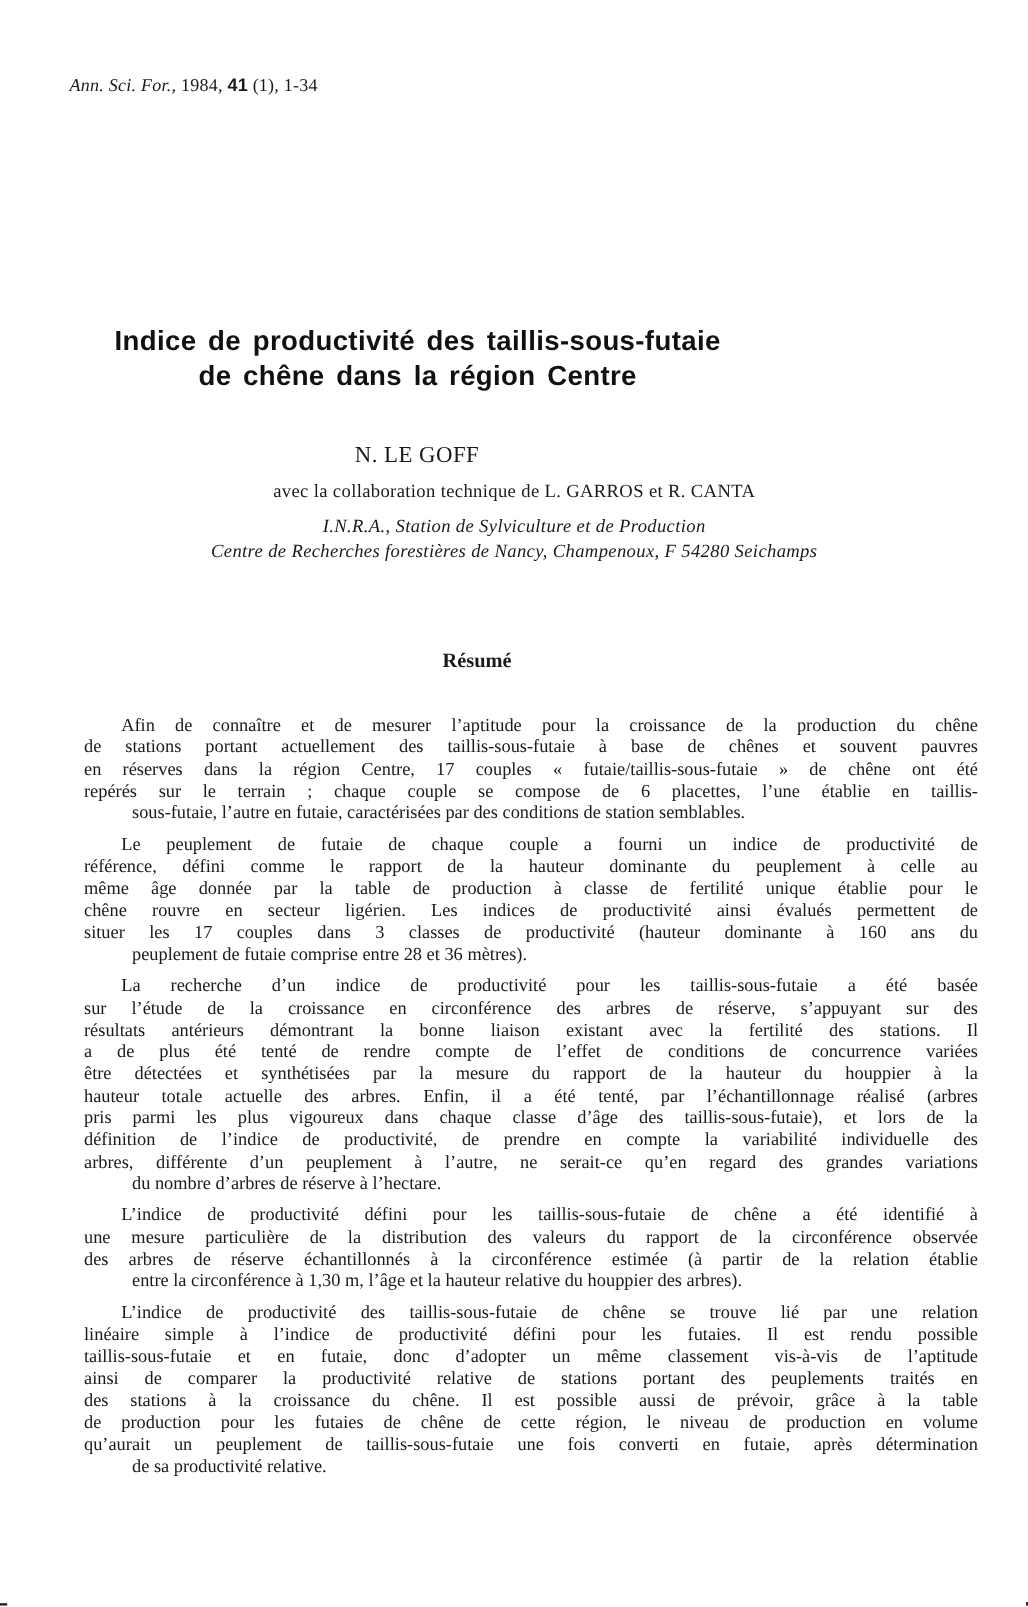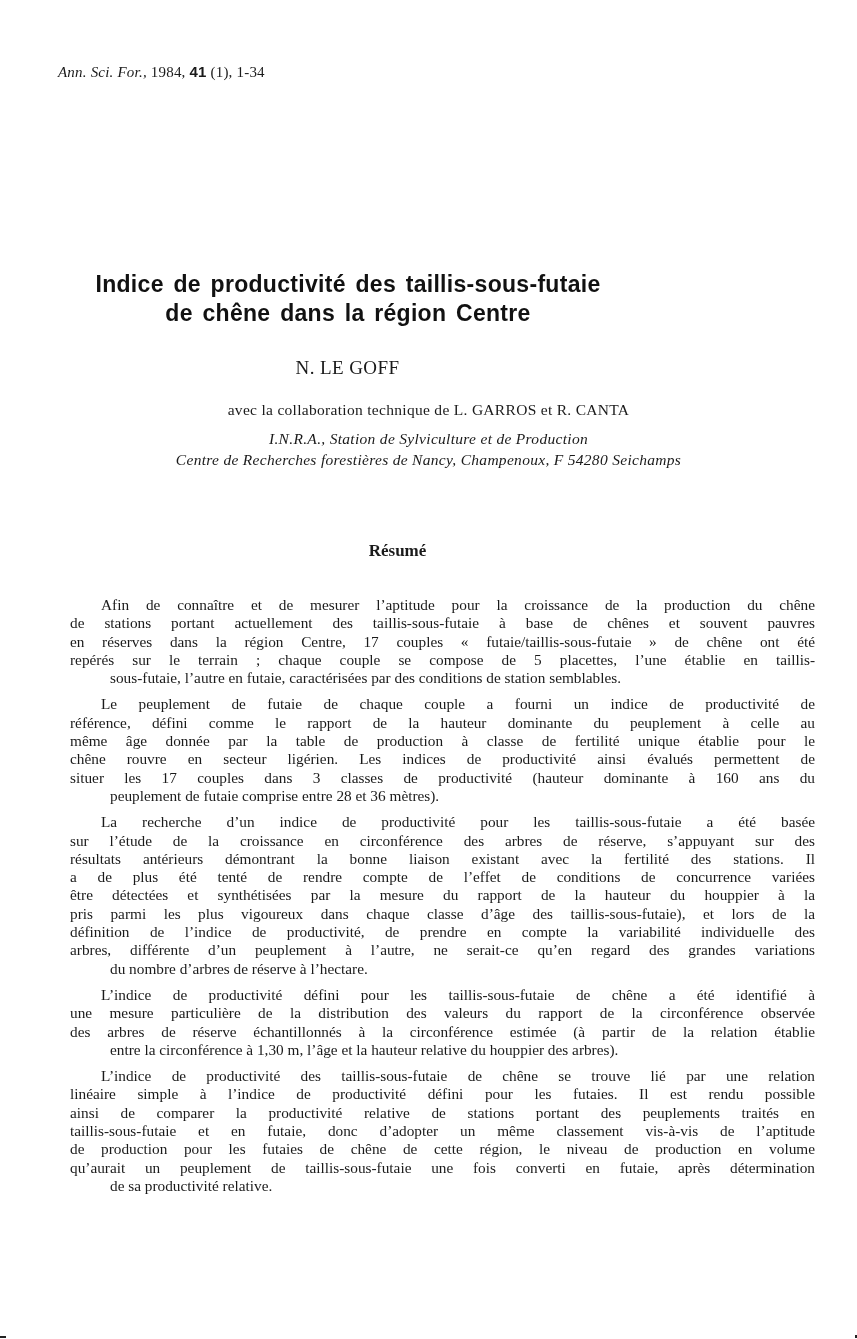--- a/index.html
+++ b/index.html
@@ -38,21 +38,21 @@
       color: #111;
       letter-spacing: 0.3px;
       word-spacing: 3px;
     }
     .title div { margin-left: 0px; }
 
     .author {
       position: absolute;
       left: 0;
       width: 695px;
-      top: 357px;
+      top: 369px;
       text-align: center;
       font-size: 19px;
       letter-spacing: 0.4px;
     }
     .collab {
       position: absolute;
       left: 0;
       width: 857px;
       top: 401px;
       text-align: center;
@@ -141,53 +141,55 @@
   <div>Centre de Recherches forestières de Nancy, Champenoux, F 54280 Seichamps</div>
 </div>
 
 <div class="resume-heading">Résumé</div>
 
 <div class="abstract" id="abstract-body">
     <div class="para">
       <span class="line indent">Afin de connaître et de mesurer l’aptitude pour la croissance de la production du chêne</span>
       <span class="line">de stations portant actuellement des taillis-sous-futaie à base de chênes et souvent pauvres</span>
       <span class="line">en réserves dans la région Centre, 17 couples « futaie/taillis-sous-futaie » de chêne ont été</span>
-      <span class="line">repérés sur le terrain ; chaque couple se compose de 5 placettes, l’une établie en taillis-</span>
+      <span class="line">repérés sur le terrain ; chaque couple se compose de 6 placettes, l’une établie en taillis-</span>
       <span class="line last">sous-futaie, l’autre en futaie, caractérisées par des conditions de station semblables.</span>
     </div>
     <div class="para">
       <span class="line indent">Le peuplement de futaie de chaque couple a fourni un indice de productivité de</span>
       <span class="line">référence, défini comme le rapport de la hauteur dominante du peuplement à celle au</span>
       <span class="line">même âge donnée par la table de production à classe de fertilité unique établie pour le</span>
       <span class="line">chêne rouvre en secteur ligérien. Les indices de productivité ainsi évalués permettent de</span>
       <span class="line">situer les 17 couples dans 3 classes de productivité (hauteur dominante à 160 ans du</span>
       <span class="line last">peuplement de futaie comprise entre 28 et 36 mètres).</span>
     </div>
     <div class="para">
       <span class="line indent">La recherche d’un indice de productivité pour les taillis-sous-futaie a été basée</span>
       <span class="line">sur l’étude de la croissance en circonférence des arbres de réserve, s’appuyant sur des</span>
       <span class="line">résultats antérieurs démontrant la bonne liaison existant avec la fertilité des stations. Il</span>
       <span class="line">a de plus été tenté de rendre compte de l’effet de conditions de concurrence variées</span>
       <span class="line">être détectées et synthétisées par la mesure du rapport de la hauteur du houppier à la</span>
+      <span class="line">hauteur totale actuelle des arbres. Enfin, il a été tenté, par l’échantillonnage réalisé (arbres</span>
       <span class="line">pris parmi les plus vigoureux dans chaque classe d’âge des taillis-sous-futaie), et lors de la</span>
       <span class="line">définition de l’indice de productivité, de prendre en compte la variabilité individuelle des</span>
       <span class="line">arbres, différente d’un peuplement à l’autre, ne serait-ce qu’en regard des grandes variations</span>
       <span class="line last">du nombre d’arbres de réserve à l’hectare.</span>
     </div>
     <div class="para">
       <span class="line indent">L’indice de productivité défini pour les taillis-sous-futaie de chêne a été identifié à</span>
       <span class="line">une mesure particulière de la distribution des valeurs du rapport de la circonférence observée</span>
       <span class="line">des arbres de réserve échantillonnés à la circonférence estimée (à partir de la relation établie</span>
       <span class="line last">entre la circonférence à 1,30 m, l’âge et la hauteur relative du houppier des arbres).</span>
     </div>
     <div class="para">
       <span class="line indent">L’indice de productivité des taillis-sous-futaie de chêne se trouve lié par une relation</span>
       <span class="line">linéaire simple à l’indice de productivité défini pour les futaies. Il est rendu possible</span>
+      <span class="line">taillis-sous-futaie et en futaie, donc d’adopter un même classement vis-à-vis de l’aptitude</span>
       <span class="line">ainsi de comparer la productivité relative de stations portant des peuplements traités en</span>
-      <span class="line">taillis-sous-futaie et en futaie, donc d’adopter un même classement vis-à-vis de l’aptitude</span>
+      <span class="line">des stations à la croissance du chêne. Il est possible aussi de prévoir, grâce à la table</span>
       <span class="line">de production pour les futaies de chêne de cette région, le niveau de production en volume</span>
       <span class="line">qu’aurait un peuplement de taillis-sous-futaie une fois converti en futaie, après détermination</span>
       <span class="line last">de sa productivité relative.</span>
     </div>
   </div>
 
 <div class="scan-mark-left"></div>
 <div class="scan-mark-right"></div>
 
 </body></html>

